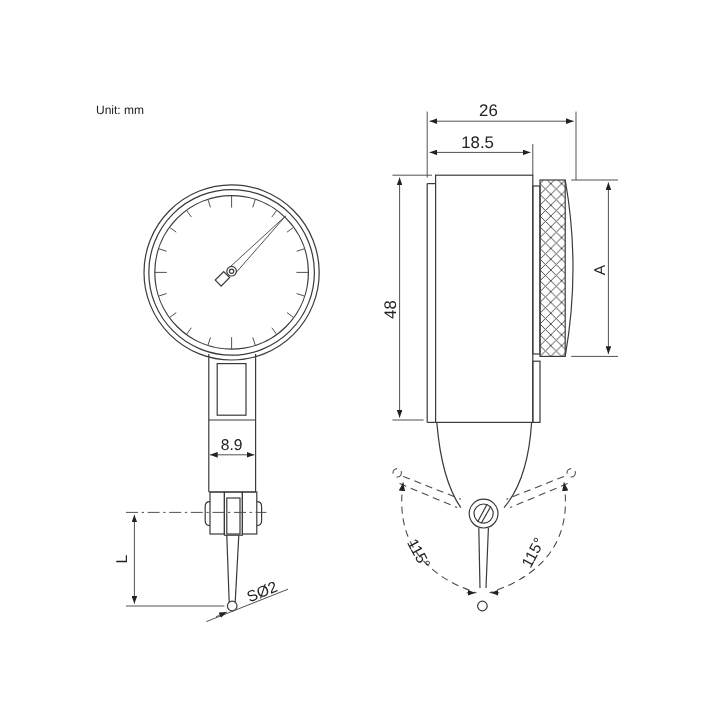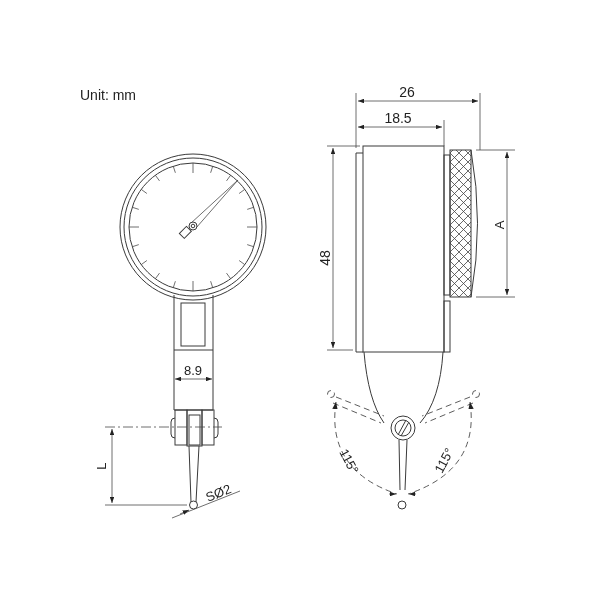--- a/index.html
+++ b/index.html
@@ -4,21 +4,21 @@
   <style>
     html, body { margin: 0; padding: 0; background: #ffffff; }
     body { width: 600px; height: 600px; overflow: hidden; position: relative; }
     svg { position: absolute; left: 0; top: 0; }
     .ln { stroke: #3a3a3a; stroke-width: 1; fill: none; }
     .thin { stroke: #4a4a4a; stroke-width: 0.8; fill: none; }
     .dash { stroke: #4a4a4a; stroke-width: 0.9; fill: none; stroke-dasharray: 6 4; }
     .dashdot { stroke: #4a4a4a; stroke-width: 0.8; fill: none; stroke-dasharray: 10 3 2 3; }
     .fillw { fill: #ffffff; stroke: #3a3a3a; stroke-width: 1; }
     .txt { font-family: "Liberation Sans", sans-serif; fill: #222222; }
-    .unit { position: absolute; left: 80px; top: 87px; font-family: "Liberation Sans", sans-serif; font-size: 14px; color: #222; }
+    .unit { position: absolute; left: 80px; top: 87px; font-family: "Liberation Sans", sans-serif; font-size: 10px; color: #222; }
   </style>
 </head>
 <body>
 
 <div class="unit">Unit: mm</div>
 
 <svg width="600" height="600" viewBox="0 0 600 600">
   <defs>
     <marker id="arr" markerWidth="8" markerHeight="6" refX="8" refY="3" orient="auto-start-reverse">
       <path d="M0,0 L8,3 L0,6 Z" fill="#222"></path>

